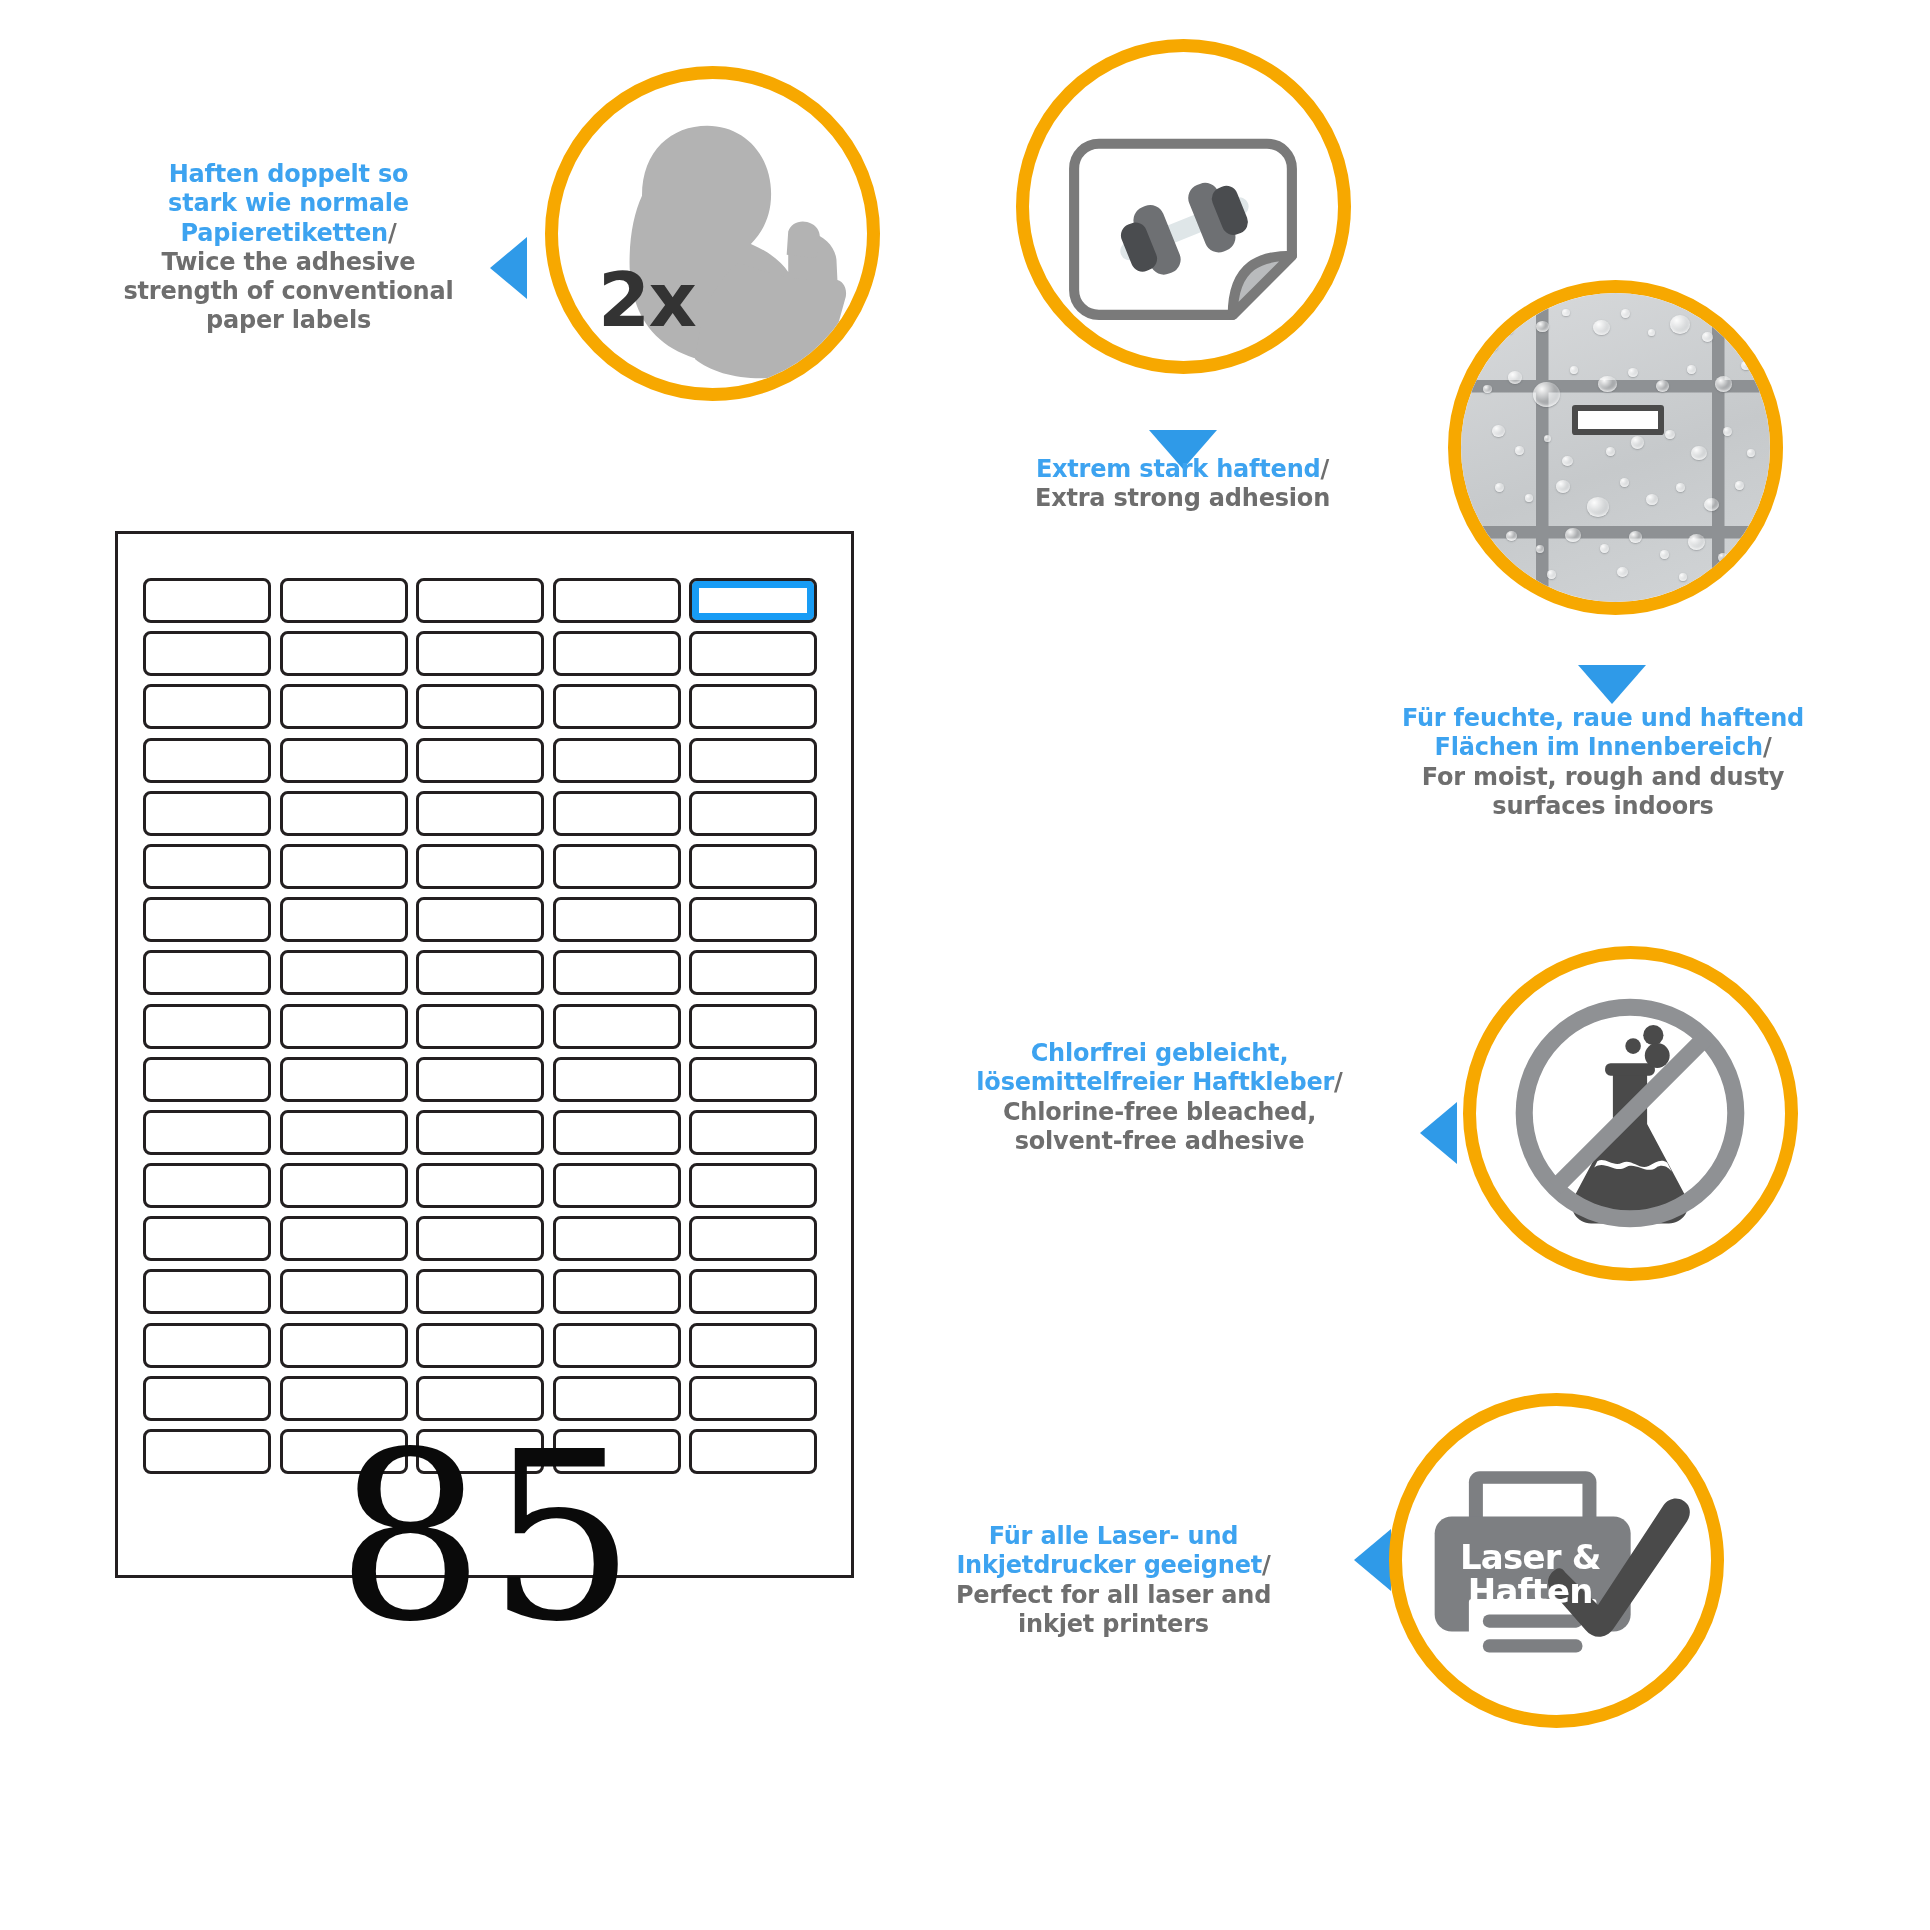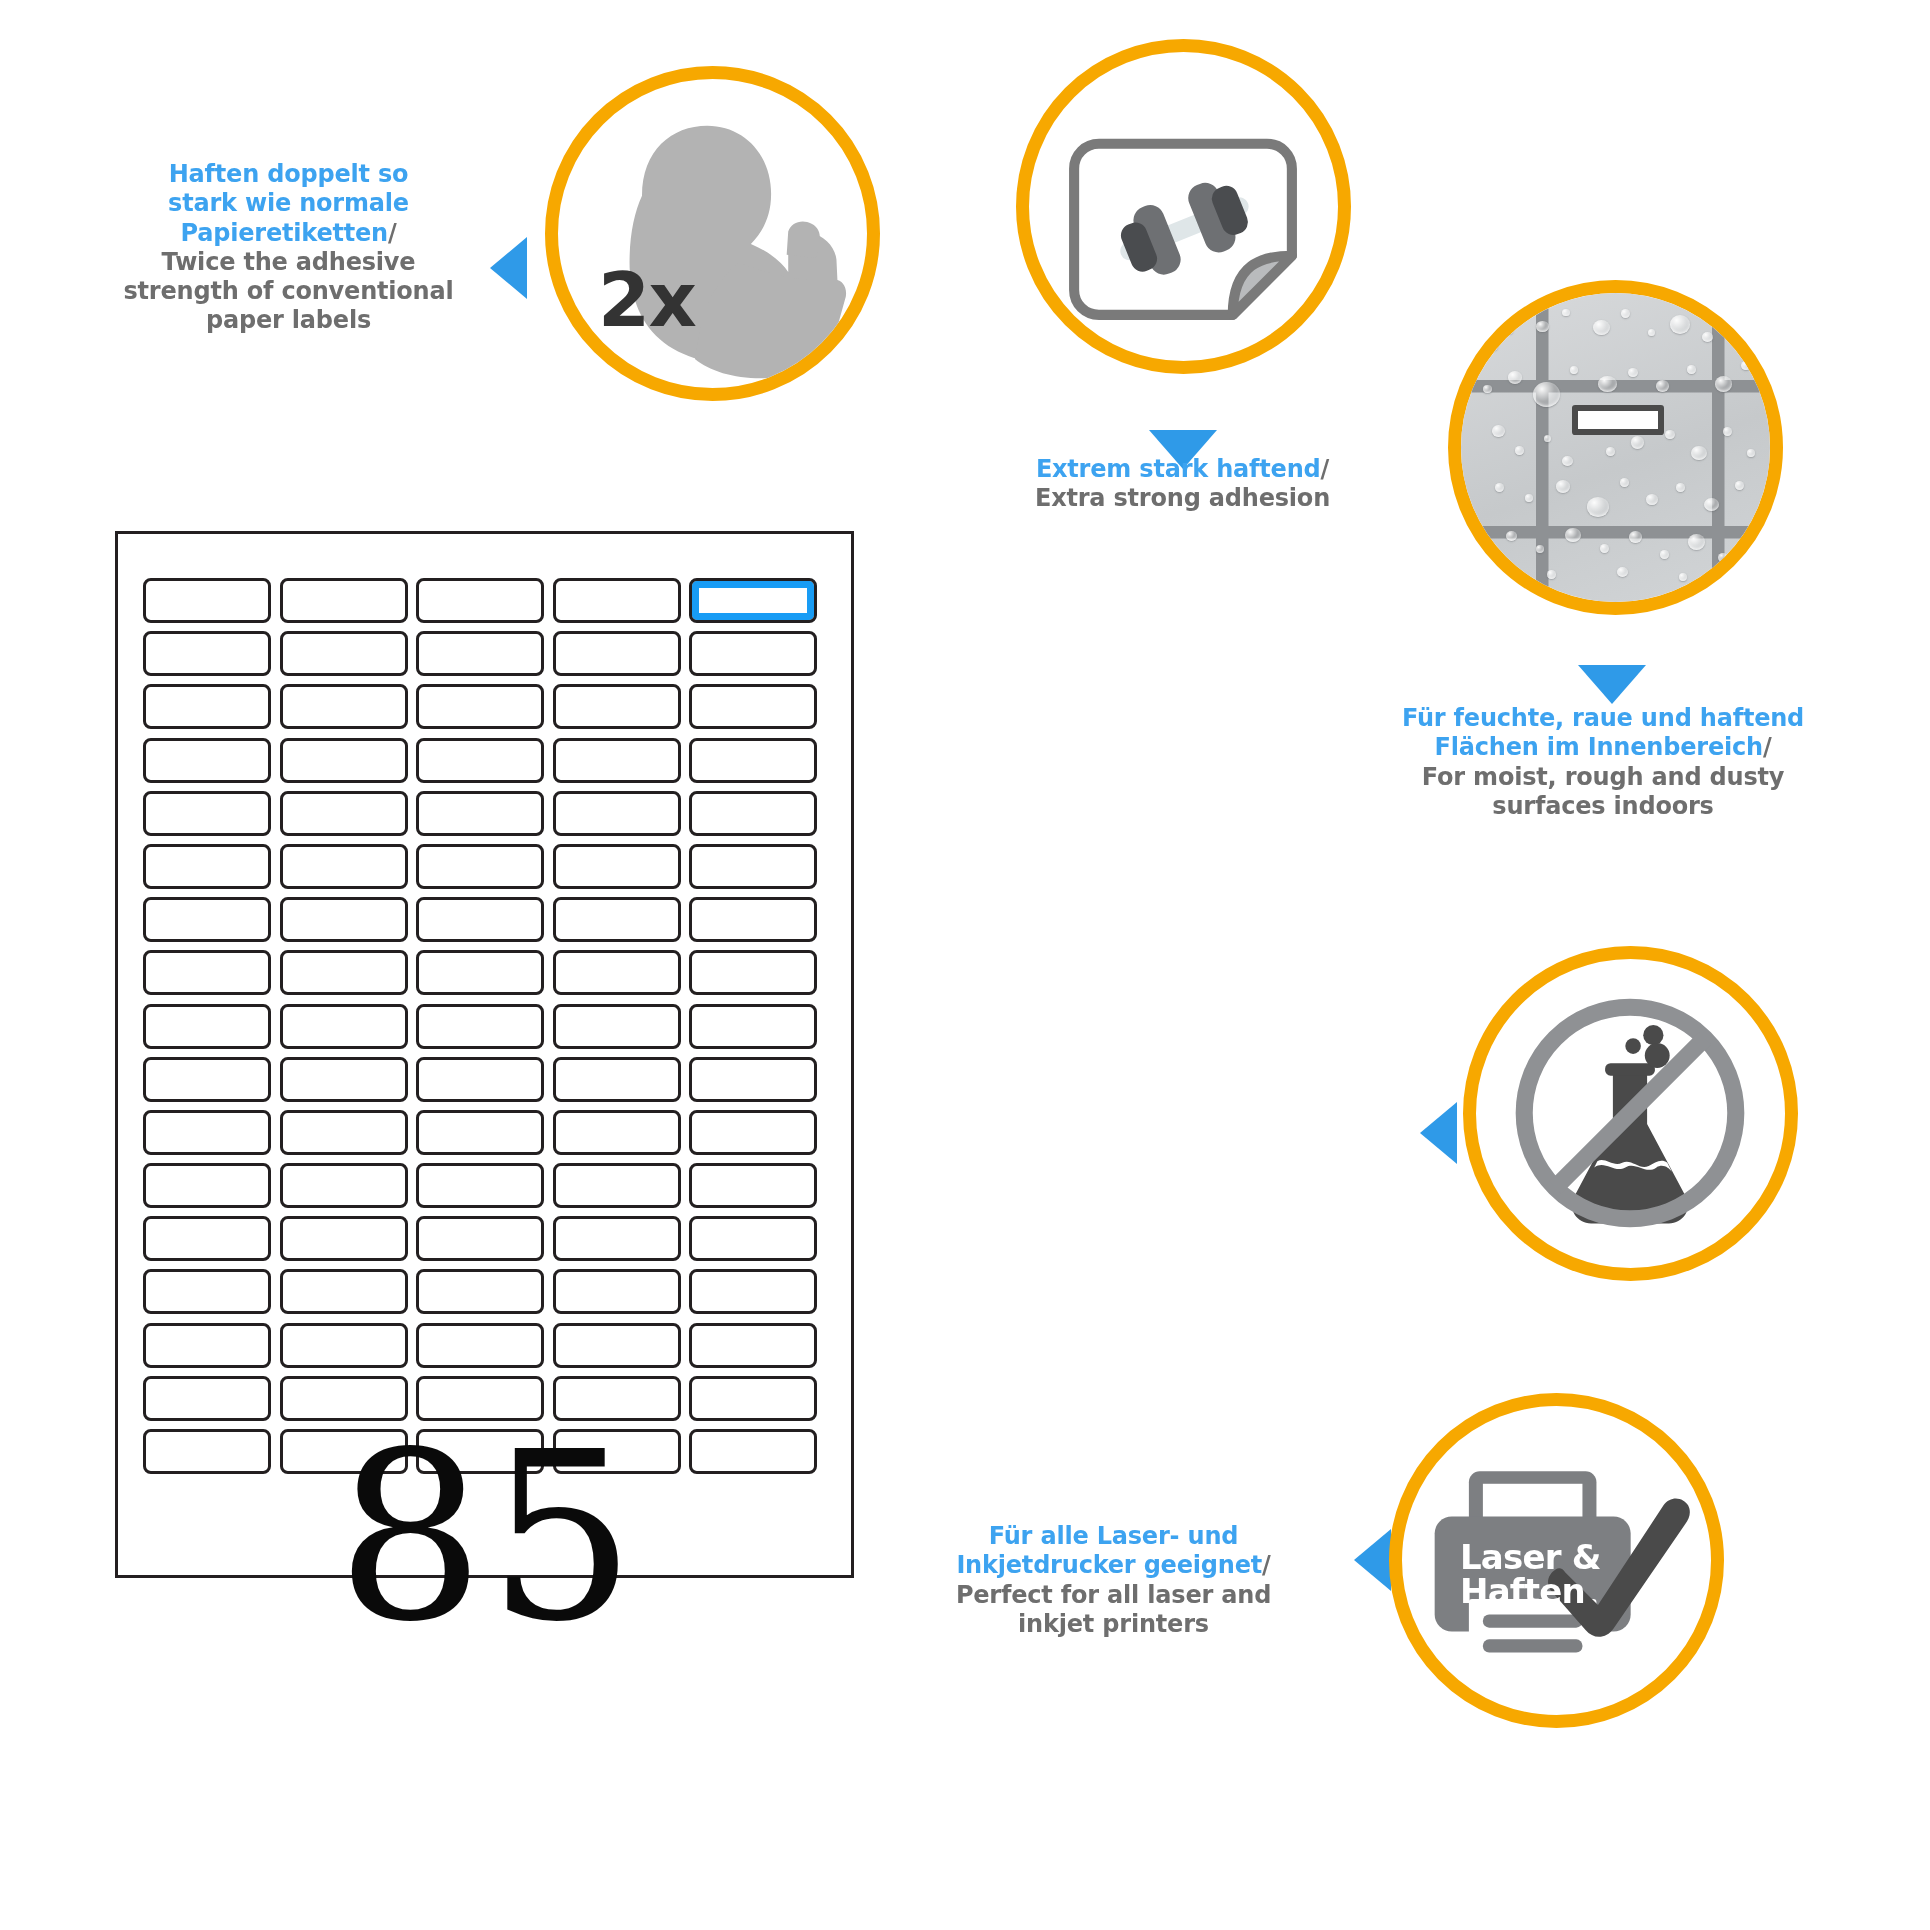--- a/index.html
+++ b/index.html
@@ -42,20 +42,21 @@
     border-radius: 50%;
     border: 13.2px solid #f7a800;
     box-sizing: border-box;
     background: #ffffff;
   }
   .ring-inner {
     position: absolute;
     left: 0; top: 0; right: 0; bottom: 0;
     border-radius: 50%;
     overflow: hidden;
+    text-align: center;
   }
 
   
   .arrow {
     position: absolute;
     width: 0; height: 0;
   }
   .arrow-left {
     border-top: 31px solid transparent;
     border-bottom: 31px solid transparent;
@@ -323,20 +324,26 @@
 
   <div class="arrow arrow-down" style="left:1578px; top:665px;"></div>
 
   <div class="feat-text" id="text-tiles">
     <span class="line de">Für feuchte, raue und haftend</span>
     <span class="line"><span class="de">Flächen im Innenbereich</span><span class="slash">/</span></span>
     <span class="line en">For moist, rough and dusty</span>
     <span class="line en">surfaces indoors</span>
   </div>
 
+  <div class="feat-text" id="text-nochem">
+    <span class="line de">Chlorfrei gebleicht,</span>
+    <span class="line"><span class="de">lösemittelfreier Haftkleber</span><span class="slash">/</span></span>
+    <span class="line en">Chlorine-free bleached,</span>
+    <span class="line en">solvent-free adhesive</span>
+  </div>
 
   <div class="arrow arrow-left" style="left:1420px; top:1102px;"></div>
 
   <div class="ring" id="ring-nochem">
     <div class="ring-inner">
       <svg viewBox="0 0 396 396" width="308" height="308" style="position:absolute;left:0;top:0;">
 
         <path d="M176 146 L176 212 L126 306 C118 322 130 340 148 340
                  L248 340 C266 340 278 322 270 306 L220 212 L220 146 Z" fill="#4a4a4a"></path>
         <rect x="166" y="134" width="64" height="16" rx="7" fill="#4a4a4a"></rect>

